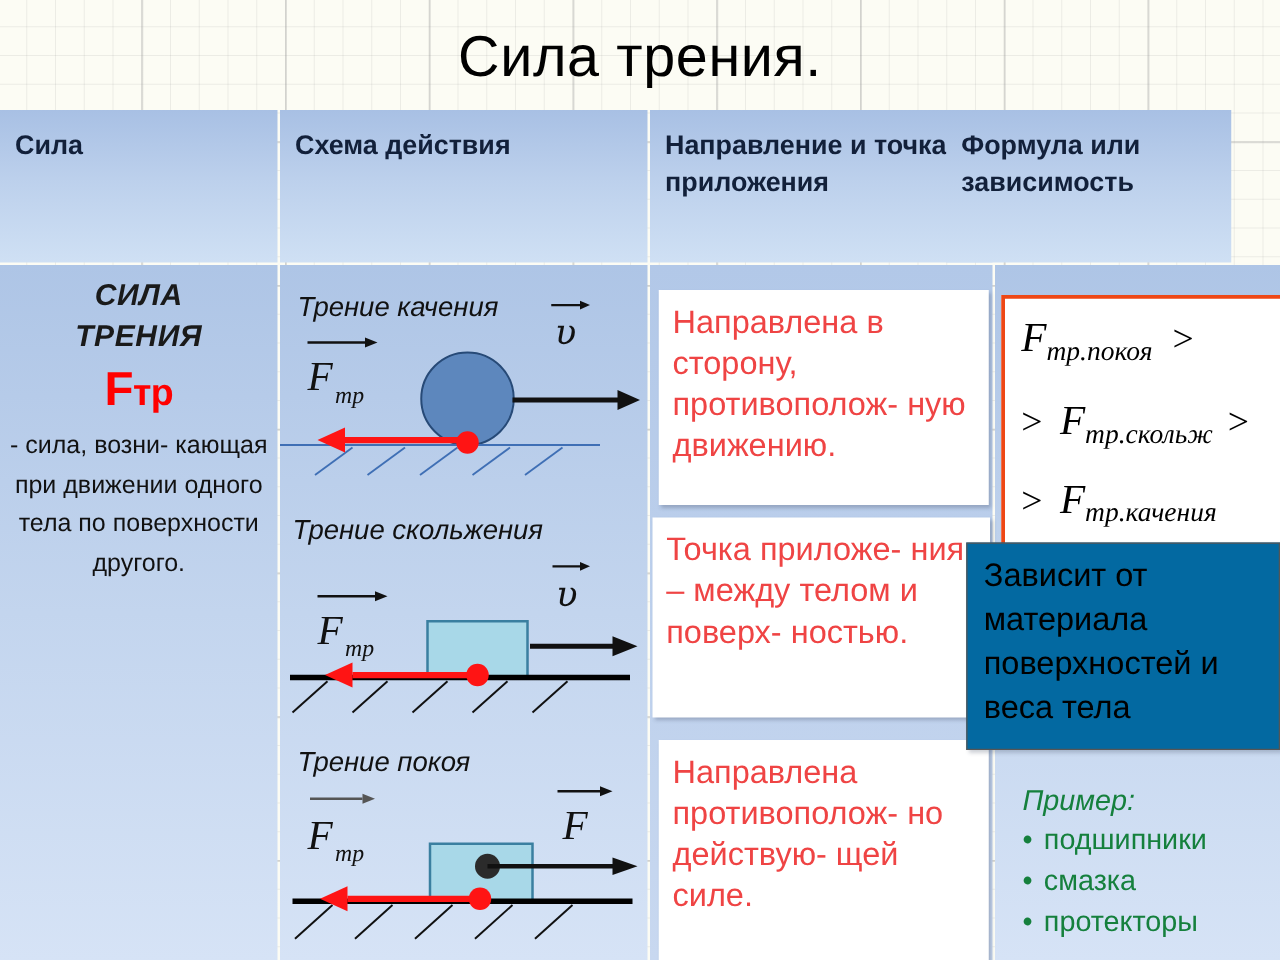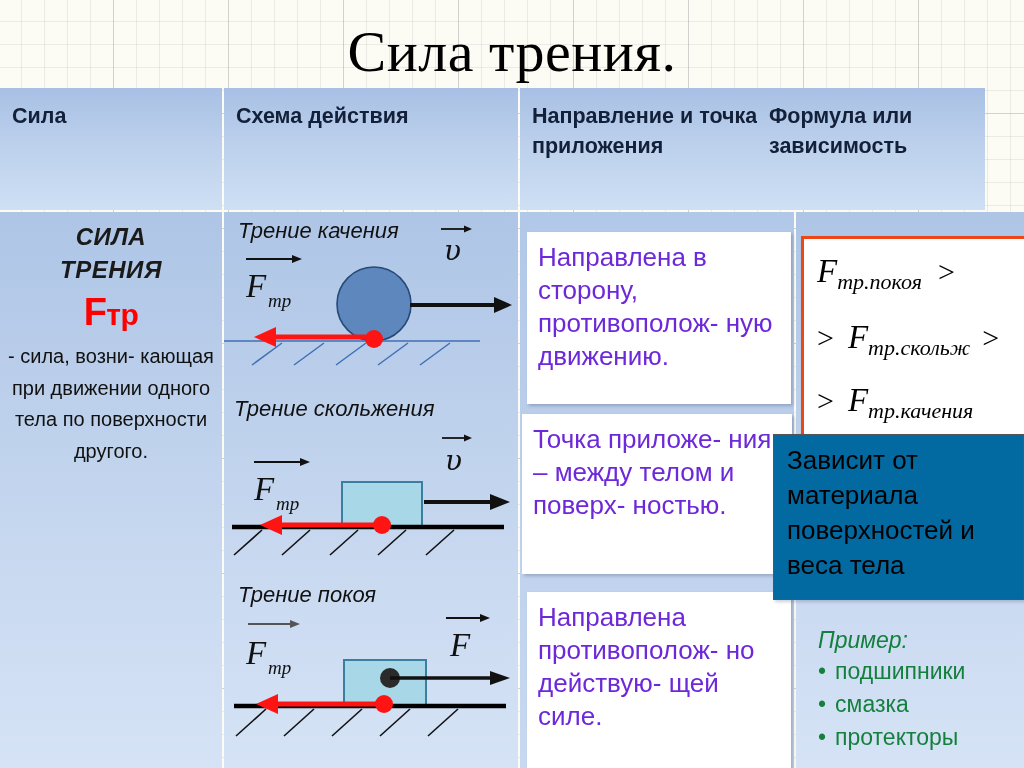--- a/index.html
+++ b/index.html
@@ -21,22 +21,22 @@
       linear-gradient(to right, rgba(150,150,150,.16) 1px, transparent 1px),
       linear-gradient(to bottom, rgba(150,150,150,.16) 1px, transparent 1px);
     background-size:115px 115px, 115px 115px, 23px 23px, 23px 23px;
     background-position:-2px -2px,-2px -2px,-2px -2px,-2px -2px;
   }
 
   
   #title {
     position:absolute; left:0; top:18px; width:1024px;
     text-align:center;
-    font-size:58px; color:#000; letter-spacing:.5px;
-    font-family:Liberation Serif, serif;
+    font-size:46px; color:#000; letter-spacing:.5px;
+    font-family:Liberation Sans, sans-serif;
     font-weight:400;
   }
 
   
   #tbl { position:absolute; left:0; top:88px; width:1024px; height:680px; }
 
   .hdr {
     position:absolute; top:0; height:122px;
     background:linear-gradient(to bottom,#a8c0e4 0%,#bcd0ec 45%,#cfe0f4 100%);
     color:#12203a; font-weight:bold; font-size:21.5px;
@@ -63,29 +63,29 @@
     line-height:33px; letter-spacing:.5px;
   }
   #def .ftr {
     color:#ff0000; font-weight:bold; font-size:38px;
     line-height:52px; letter-spacing:-.5px;
   }
   #def .ftr .sub { font-size:30px; }
   #def .body { font-size:20px; color:#111; line-height:31.5px; }
 
   
-  .diag { position:absolute; left:0; width:337px; }
+  .diag { position:absolute; left:0; width:337px;margin-top:15px; }
   .dlabel {
     position:absolute; font-style:italic; font-size:22px; color:#111;
     font-family:"Liberation Sans", sans-serif; white-space:nowrap;
   }
 
   
   .note {
-    position:absolute; background:#ffffff; color:#6d28d9;
+    position:absolute; background:#ffffff; color:#ef4444;
     font-size:26px; line-height:33px; padding:9px 4px 0 11px;
     box-shadow:2px 2px 3px rgba(60,70,95,.30);
   }
   #note1 { left:527px; top:232px; width:264px; height:172px; }
   #note2 { left:522px; top:414px; width:270px; height:160px; }
   #note3 { left:527px; top:592px; width:264px; height:176px; }
 
   
   #formulaBox {
     position:absolute; left:801px; top:236px; width:231px; height:204px;

